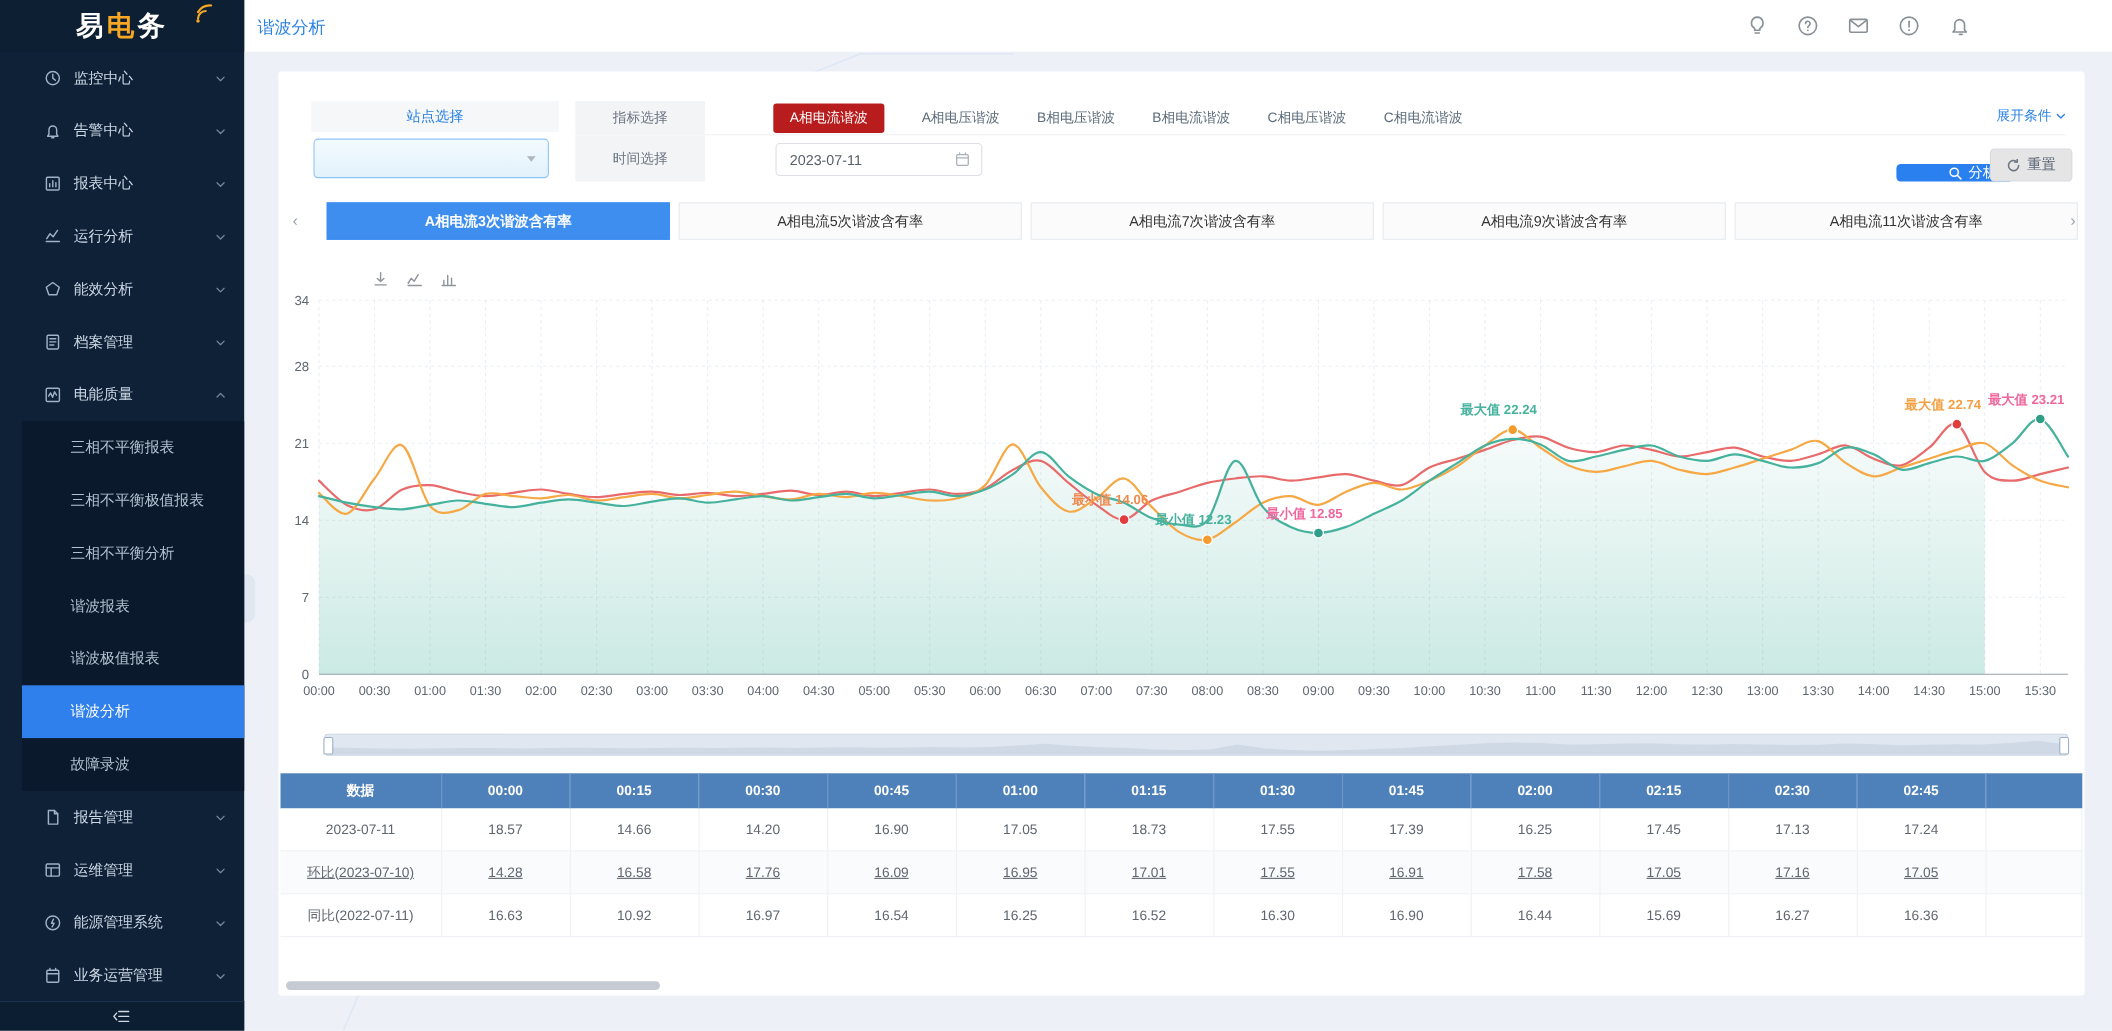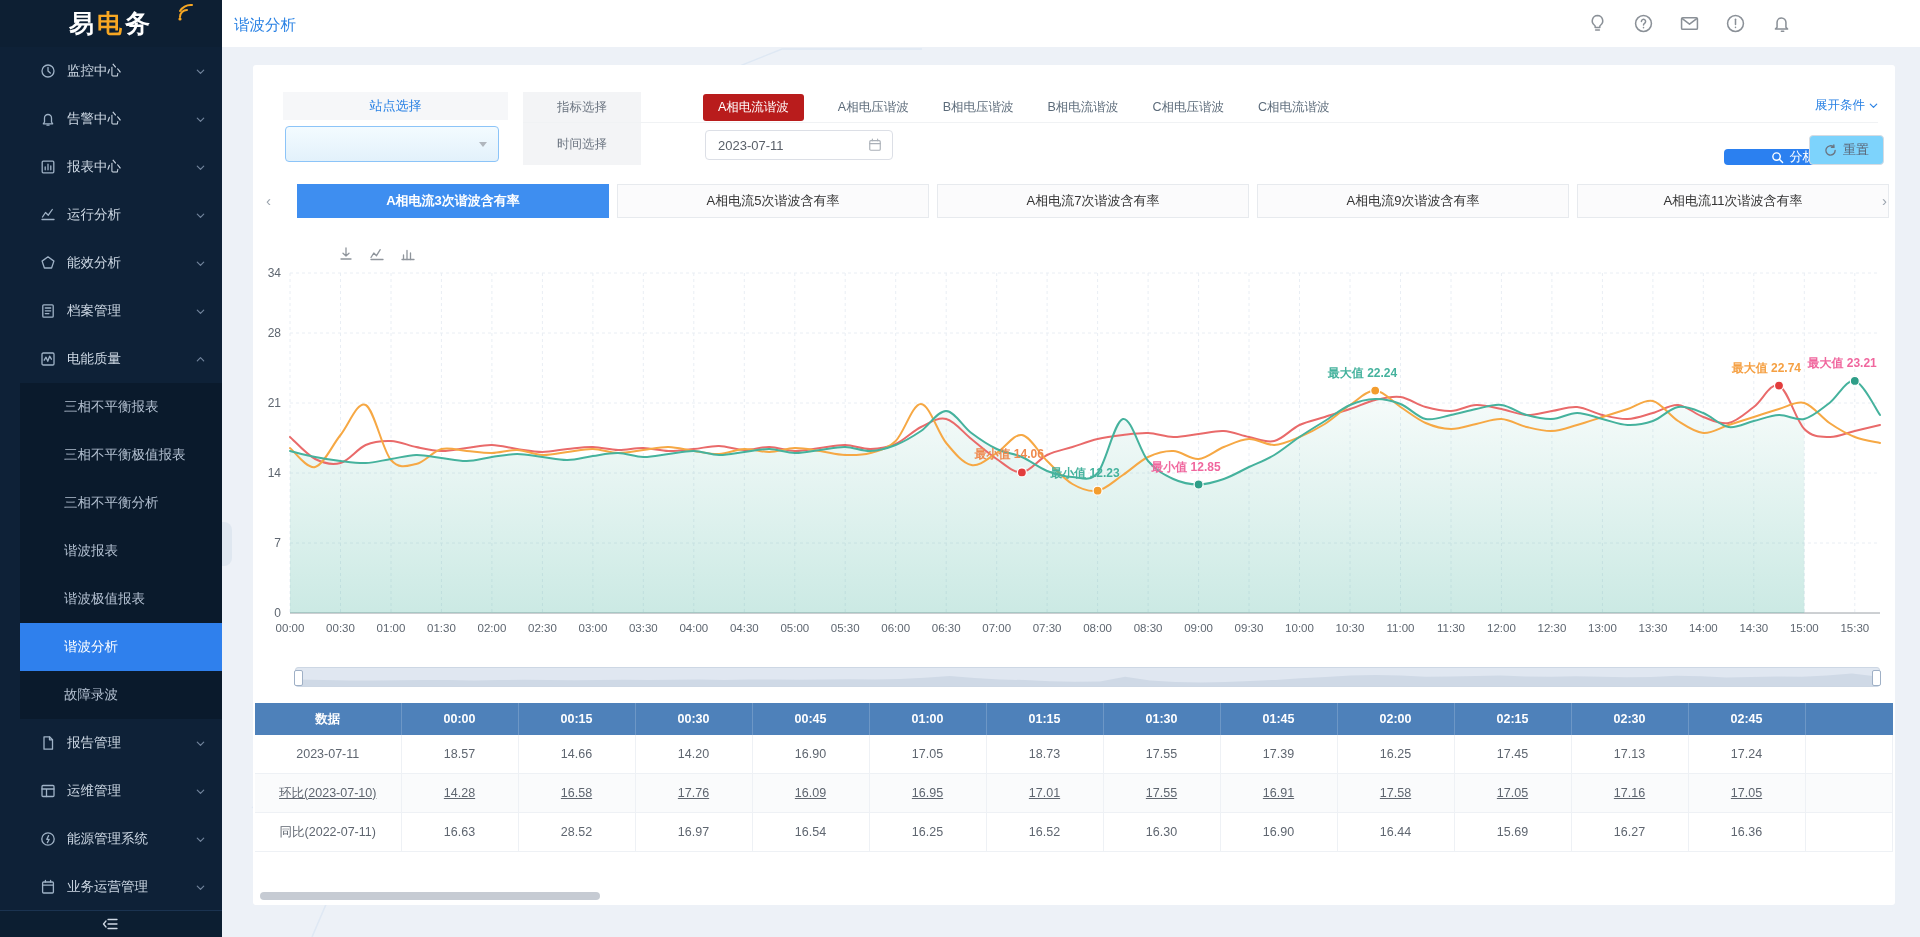--- a/index.html
+++ b/index.html
@@ -51,21 +51,21 @@
   .row2{top:58px;height:42px;width:1355px;}
   .ind-btns{display:flex;align-items:center;padding-left:62px;gap:34px;}
   .ind-btn{font-size:12.5px;color:#5c6b7a;cursor:pointer;white-space:nowrap;}
   .ind-btn.sel{background:#b91c1c;color:#fff;border-radius:3px;padding:5px 15px;}
   .date-field{position:absolute;left:452px;top:65px;width:164px;height:28px;border:1px solid #dcdfe6;border-radius:4px;
       font-size:13px;color:#5a6069;display:flex;align-items:center;padding:0 10px 0 12px;cursor:pointer;background:#fff;}
   .date-field .dtxt{flex:1;}
   .expand-link{position:absolute;right:16px;top:32px;color:#2a82e4;font-size:12.5px;cursor:pointer;display:flex;align-items:center;gap:3px;text-align:right;}
   .btn-analyze{position:absolute;left:1471px;top:84px;width:74px;height:16px;background:#2b80f0;border-radius:4px;color:#fff;
       font-size:13px;display:flex;align-items:center;justify-content:center;gap:6px;cursor:pointer;padding-left:32px;}
-  .btn-reset{position:absolute;left:1556px;top:70px;width:75px;height:30px;background:#7dd3fc;border:1px solid #d7dbe2;border-radius:4px;
+  .btn-reset{position:absolute;left:1556px;top:70px;width:75px;height:30px;background:#e5e5e5;border:1px solid #d7dbe2;border-radius:4px;
       color:#5a6474;font-size:13px;display:flex;align-items:center;justify-content:center;gap:6px;cursor:pointer;box-sizing:border-box;}
 
   
   .tab-arrow{position:absolute;top:127px;color:#9aa3ad;font-size:15px;cursor:pointer;}
   .tabs{position:absolute;left:32px;top:119px;display:flex;gap:8px;margin-left:12px;}
   .tab{width:312px;height:34px;box-sizing:border-box;background:#fbfbfc;border:1px solid #e7eaee;color:#333;
       font-size:13px;display:flex;align-items:center;justify-content:center;cursor:pointer;white-space:nowrap;}
   .tab.active{background:#3e8ef0;border-color:#3e8ef0;color:#fff;font-weight:bold;}
 
   
@@ -560,21 +560,21 @@
             <td>16.91</td>
             <td>17.58</td>
             <td>17.05</td>
             <td>17.16</td>
             <td>17.05</td>
             <td></td>
           </tr>
           <tr>
             <td>同比(2022-07-11)</td>
             <td>16.63</td>
-            <td>28.52</td>
+            <td>10.92</td>
             <td>16.97</td>
             <td>16.54</td>
             <td>16.25</td>
             <td>16.52</td>
             <td>16.30</td>
             <td>16.90</td>
             <td>16.44</td>
             <td>15.69</td>
             <td>16.27</td>
             <td>16.36</td>

